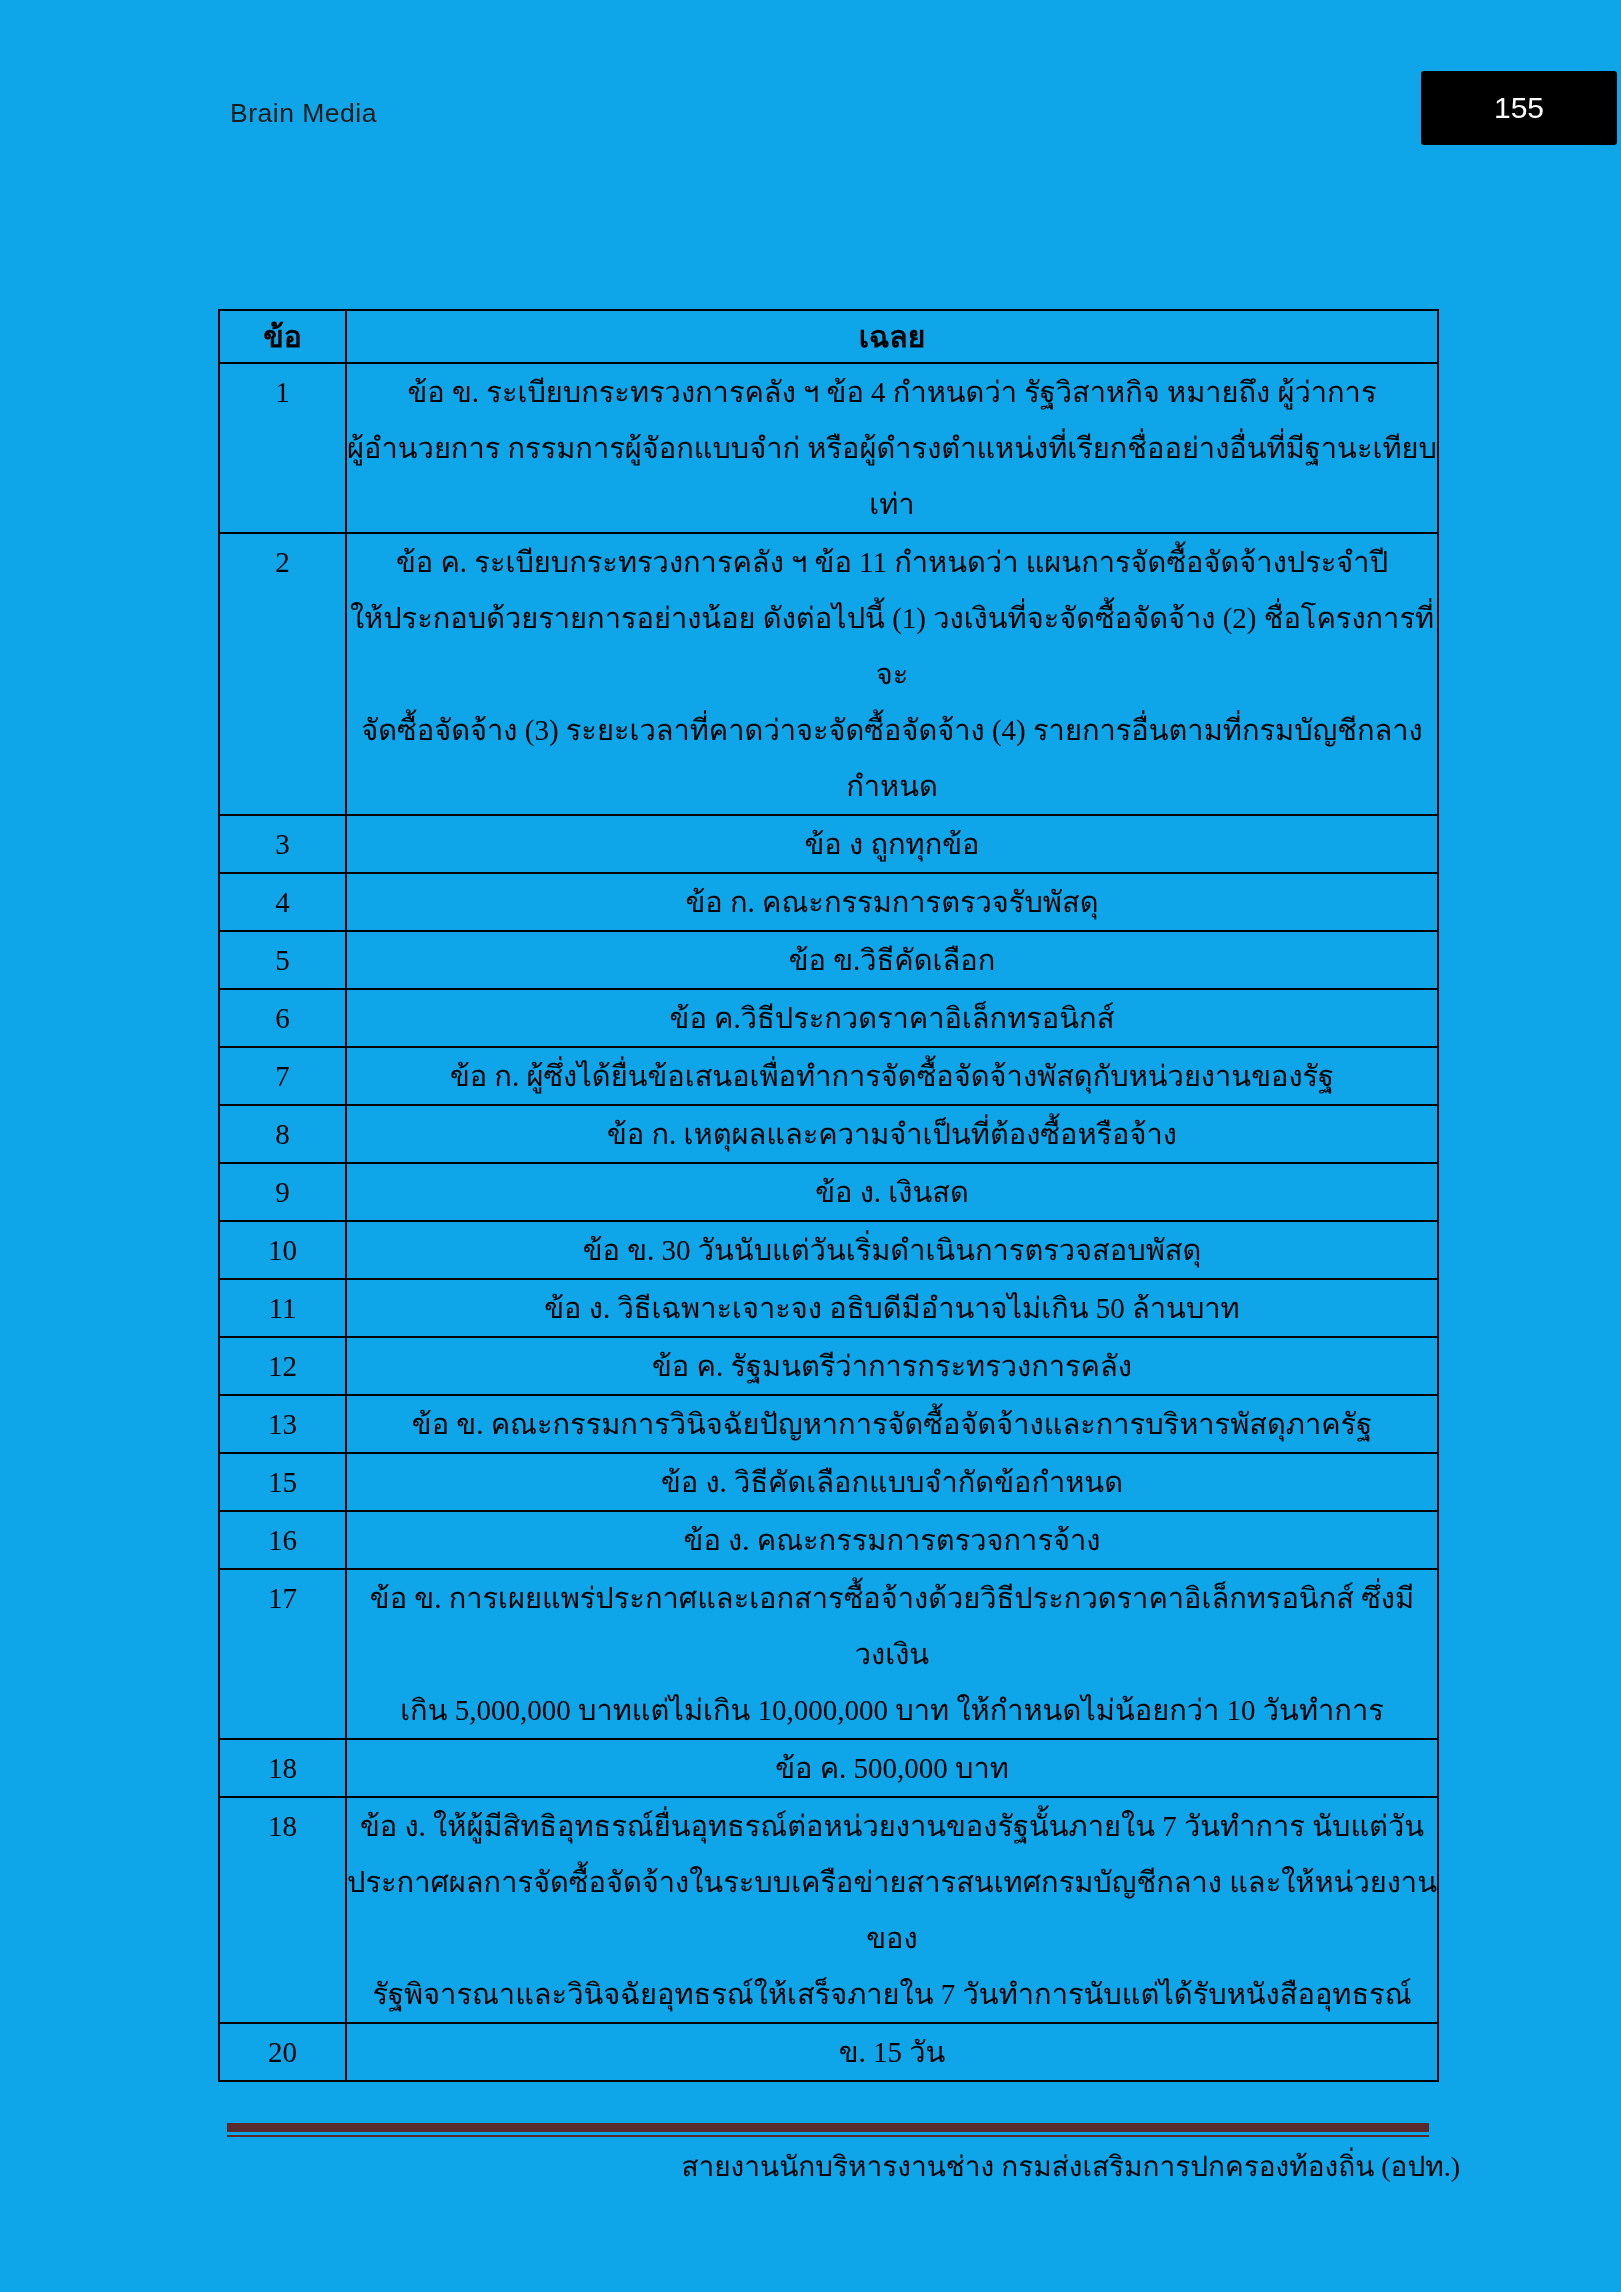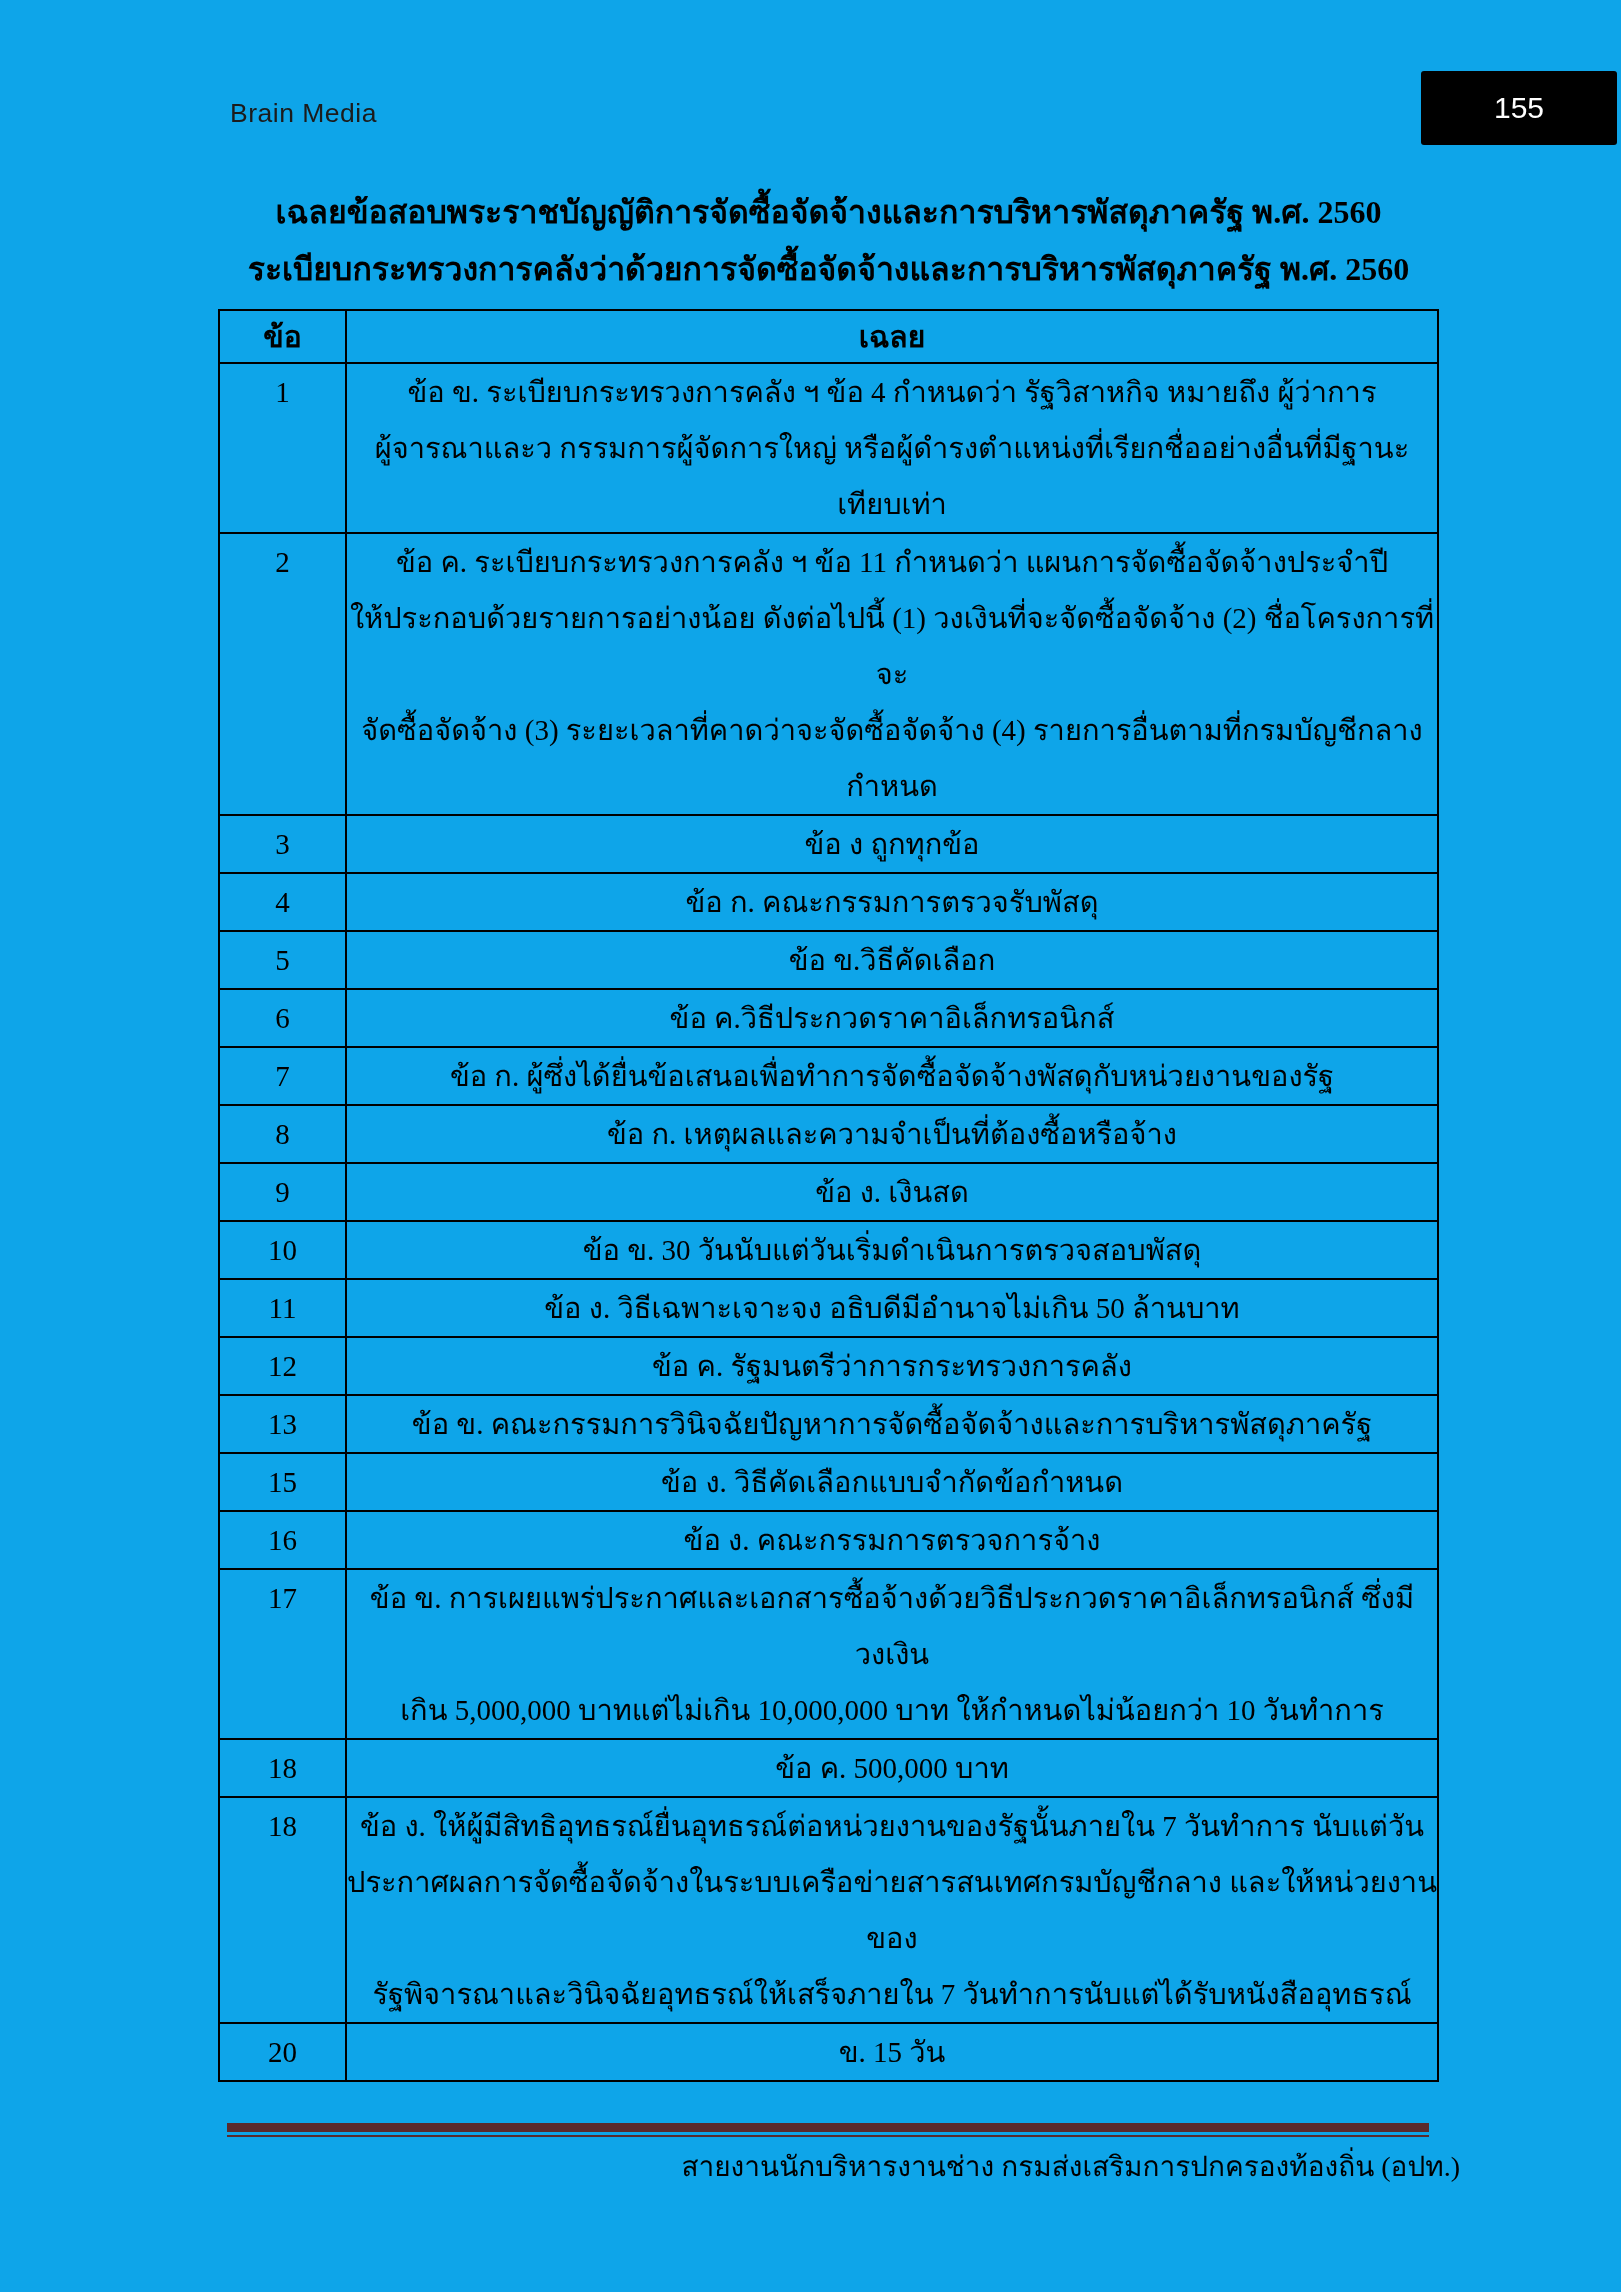--- a/index.html
+++ b/index.html
@@ -107,43 +107,39 @@
 <body>
 
 <div class="page">
 
   <div class="brand">Brain Media</div>
 
   <div class="pagebox">
     <span class="num">155</span>
   </div>
 
-  <div class="titles">
-    <div class="t1">เฉลยข้อสอบพระราชบัญญัติการจัดซื้อจัดจ้างและการบริหารพัสดุภาครัฐ พ.ศ. 2560</div>
-    <div class="t2">ระเบียบกระทรวงการคลังว่าด้วยการจัดซื้อจัดจ้างและการบริหารพัสดุภาครัฐ พ.ศ. 2560</div>
-  </div>
 
   <div class="table-wrap">
     <table class="answers">
       <colgroup>
           <col style="width:127px">
           <col>
         </colgroup>
       <thead>
         <tr>
           <th class="h-num">ข้อ</th>
           <th class="h-ans">เฉลย</th>
         </tr>
       </thead>
       <tbody id="rows">
           <tr>
             <td class="c-num">1</td>
             <td class="c-ans">
               <div class="line">ข้อ ข. ระเบียบกระทรวงการคลัง ฯ ข้อ 4 กำหนดว่า รัฐวิสาหกิจ หมายถึง ผู้ว่าการ</div>
-              <div class="line">ผู้จารณาและว กรรมการผู้จัดการใหญ่ หรือผู้ดำรงตำแหน่งที่เรียกชื่ออย่างอื่นที่มีฐานะเทียบเท่า</div>
+              <div class="line">ผู้อำนวยการ กรรมการผู้จัอกแบบจำก่ หรือผู้ดำรงตำแหน่งที่เรียกชื่ออย่างอื่นที่มีฐานะเทียบเท่า</div>
             </td>
           </tr>
           <tr>
             <td class="c-num">2</td>
             <td class="c-ans">
               <div class="line">ข้อ ค. ระเบียบกระทรวงการคลัง ฯ ข้อ 11 กำหนดว่า แผนการจัดซื้อจัดจ้างประจำปี</div>
               <div class="line">ให้ประกอบด้วยรายการอย่างน้อย ดังต่อไปนี้ (1) วงเงินที่จะจัดซื้อจัดจ้าง (2) ชื่อโครงการที่จะ</div>
               <div class="line">จัดซื้อจัดจ้าง (3) ระยะเวลาที่คาดว่าจะจัดซื้อจัดจ้าง (4) รายการอื่นตามที่กรมบัญชีกลาง</div>
               <div class="line">กำหนด</div>
             </td>

